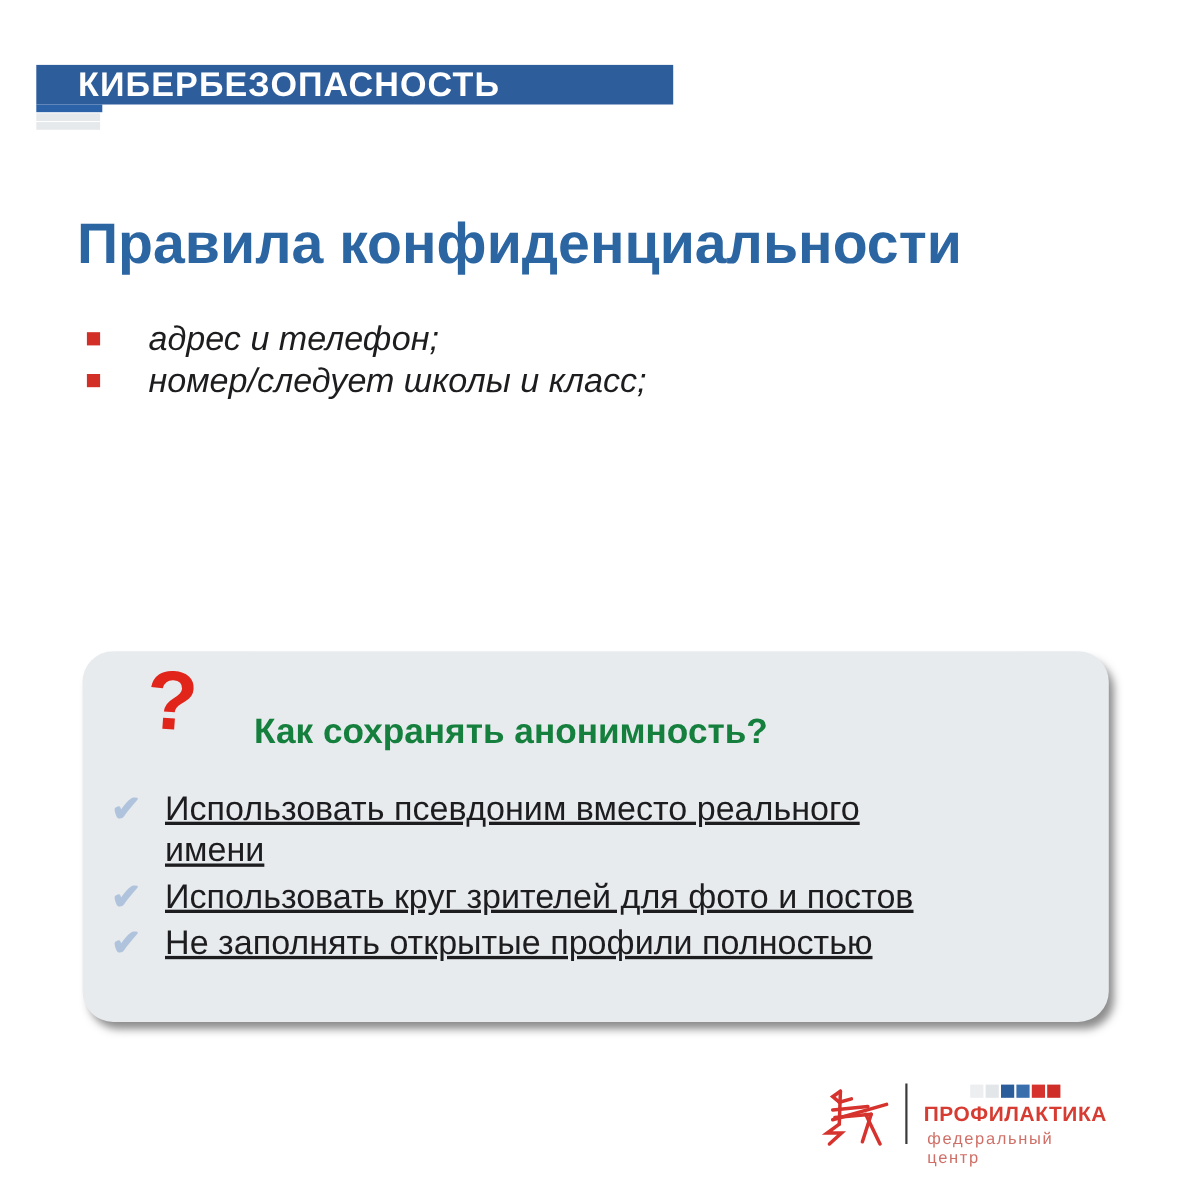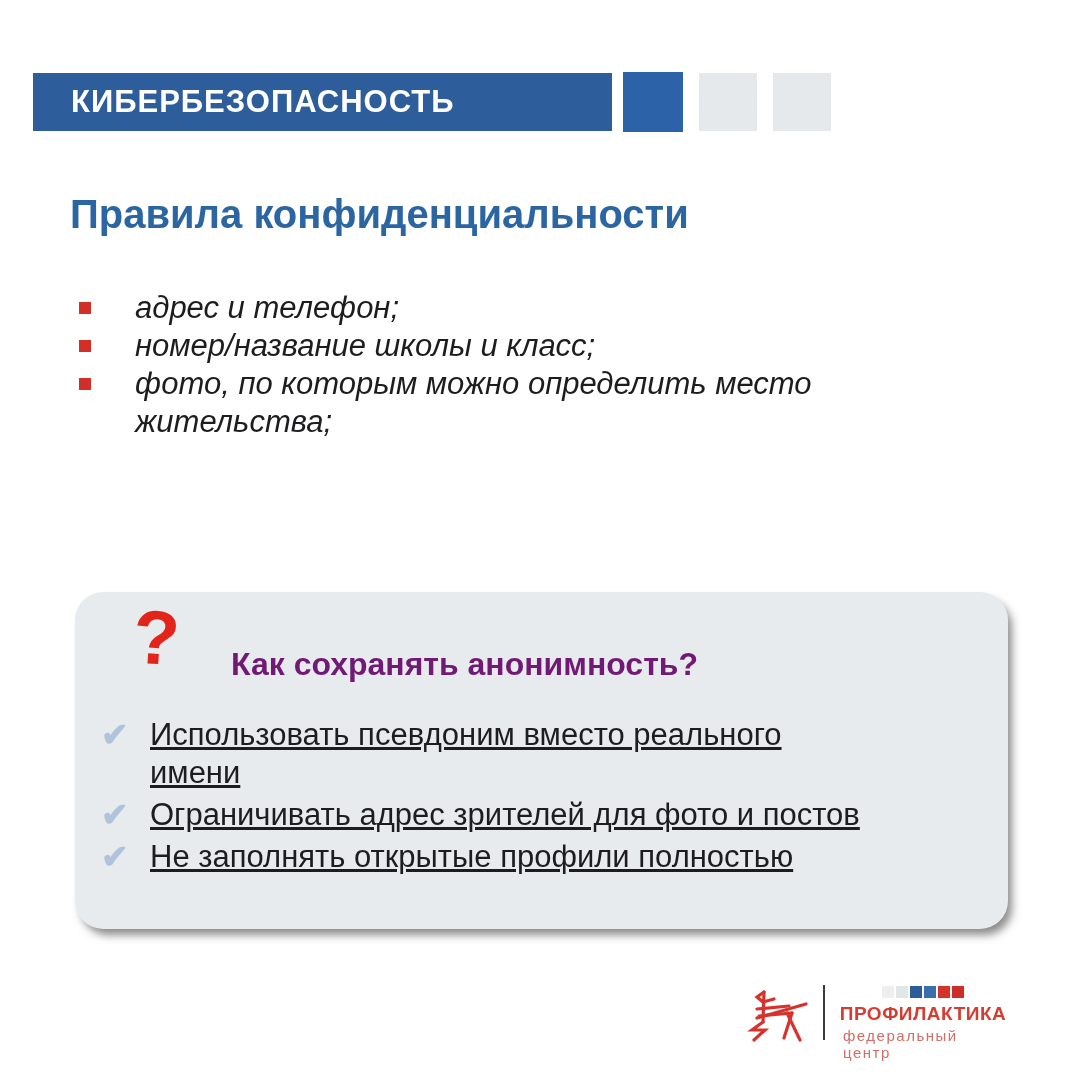--- a/index.html
+++ b/index.html
@@ -8,39 +8,39 @@
     position:relative;
     width:1080px; height:1080px;
     background:#ffffff;
     font-family:"Liberation Sans", sans-serif;
     color:#1d1d1f;
     overflow:hidden;
   }
 
   
   .header-row{
-    position:absolute; left:33px; top:72px;
-    display:flex; align-items:stretch; height:60px;
+    position:absolute; left:33px; top:58px;
+    display:flex; align-items:stretch; height:60px;flex-direction:column;
   }
   .banner{
     width:579px; height:58px; margin-top:1px;
     display:flex; align-items:center;
     padding-left:38px;
   }
   .banner-label{
     color:#ffffff; font-size:31px; font-weight:800; letter-spacing:1px;
   }
   .hsq{ width:60px; height:60px; }
   .hsq.small{ width:58px; height:58px; margin-top:1px; }
   .gap11{ width:11px; } .gap16{ width:16px; }
 
   
   .page-title{
     position:absolute; left:70px; top:192px;
-    font-size:40px; font-weight:800;
+    font-size:52px; font-weight:800;
   }
   .content{
     position:absolute; left:73px; top:282px; width:890px;
     font-size:31px; line-height:38px;
   }
   .intro{ max-width:650px; }
   .bullet-list{ list-style:none; margin-top:7px;font-style:italic; }
   .bullet-item{ position:relative; padding-left:62px; }
   .bullet-sq{
     position:absolute; left:6px; top:13px;
@@ -55,21 +55,21 @@
     border-radius:28px;
     box-shadow:5px 7px 8px -1px rgba(45,45,45,0.55);
   }
   .qmark{
     position:absolute; left:58px; top:8px;
     font-size:76px; font-weight:800; line-height:1;
     transform:rotate(4deg);
   }
   .card-title{
     position:absolute; left:156px; top:54px;
-    font-size:32px; font-weight:800; color:#701a75;
+    font-size:32px; font-weight:800; color:#15803d;
   }
   .check-list{
     position:absolute; left:20px; top:124px; right:30px;
     list-style:none; display:flex; flex-direction:column; row-gap:4px;
   }
   .check-item{ display:flex; font-size:31px; line-height:38px; }
   .check-glyph{
     width:55px; flex:0 0 55px;
     font-size:33px; font-weight:700; line-height:38px;
     text-align:left; padding-left:6px;
@@ -110,40 +110,36 @@
 <h1 class="page-title" style="color: rgb(43, 102, 163);">Правила конфиденциальности</h1>
 
 <div class="content">
   <ul class="bullet-list">
     <li class="bullet-item">
       <span class="bullet-sq" style="background: rgb(210, 47, 39);"></span>
       <span class="bullet-text">адрес и телефон;</span>
     </li>
     <li class="bullet-item">
       <span class="bullet-sq" style="background: rgb(210, 47, 39);"></span>
-      <span class="bullet-text">номер/название школы и класс;</span>
-    </li>
-    <li class="bullet-item">
-      <span class="bullet-sq" style="background: rgb(210, 47, 39);"></span>
-      <span class="bullet-text">фото, по которым можно определить место жительства;</span>
+      <span class="bullet-text">номер/следует школы и класс;</span>
     </li>
   </ul>
 </div>
 
 <div class="card" style="background: rgb(232, 235, 238);">
   <div class="qmark" style="color: rgb(225, 37, 27);">?</div>
   <div class="card-title">Как сохранять анонимность?</div>
   <ul class="check-list">
     <li class="check-item">
       <span class="check-glyph" style="color: rgb(176, 195, 221);">✔</span>
       <span class="check-text wrap-early">Использовать псевдоним вместо реального имени</span>
     </li>
     <li class="check-item">
       <span class="check-glyph" style="color: rgb(176, 195, 221);">✔</span>
-      <span class="check-text">Ограничивать адрес зрителей для фото и постов</span>
+      <span class="check-text">Использовать круг зрителей для фото и постов</span>
     </li>
     <li class="check-item">
       <span class="check-glyph" style="color: rgb(176, 195, 221);">✔</span>
       <span class="check-text">Не заполнять открытые профили полностью</span>
     </li>
   </ul>
 </div>
 
 <svg class="chair" width="72" height="66" viewBox="0 0 72 66" fill="none">
   <g stroke="#d6332e" stroke-width="3.2" stroke-linecap="round" fill="none">

